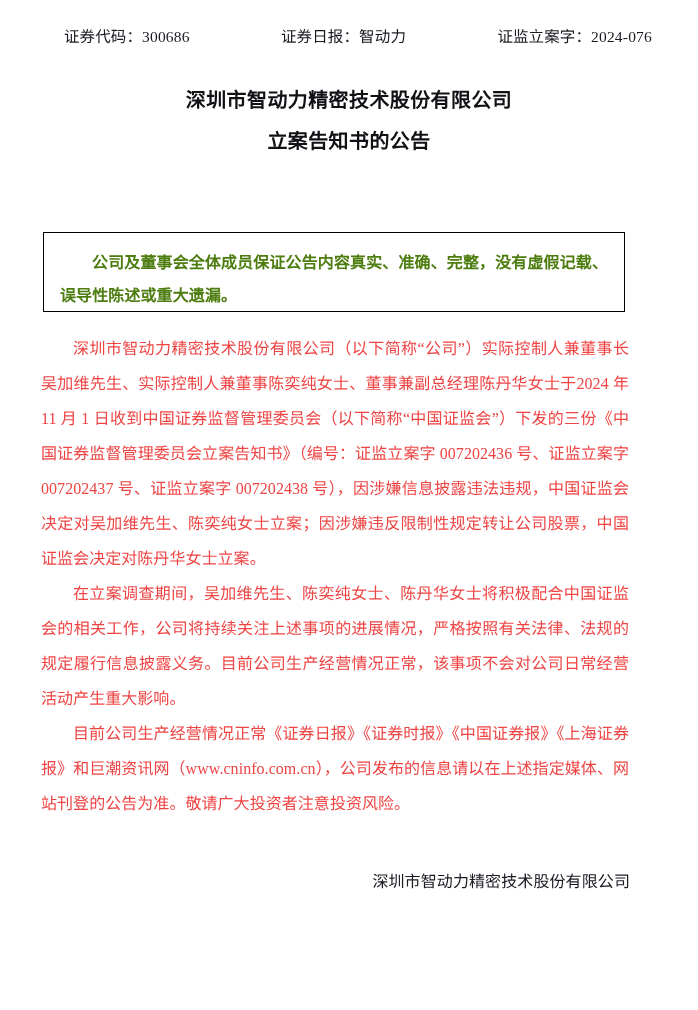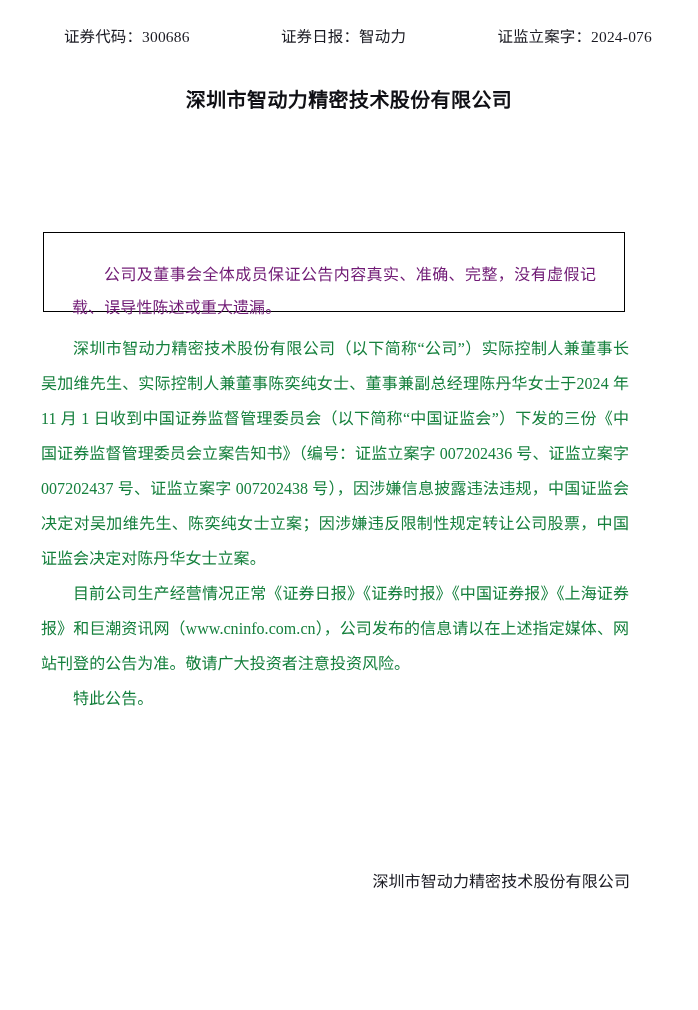--- a/index.html
+++ b/index.html
@@ -69,46 +69,46 @@
     top: 232px;
     left: 43px;
     width: 582px;
     height: 80px;
     box-sizing: border-box;
     border: 1.3px solid #000000;
     padding: 9px 12px 0 12px;
   }
   .disclaimer-text {
     font-size: 16px;
-    font-weight: normal;
+    font-weight: bold;
     line-height: 33px;
     text-indent: 2em;
     text-align: justify;
     text-justify: inter-ideograph;
     letter-spacing: 0.1px;
-    color: #701a75;
-    margin: 16px;
+    color: #4d7c0f;
+    margin: 4px;
   }
 
   
   .body-block {
     position: absolute;
     top: 331px;
     left: 41px;
     width: 588px;
   }
   .para {
     font-size: 16px;
     line-height: 35px;
     text-indent: 2em;
     text-align: justify;
     text-justify: inter-ideograph;
     letter-spacing: 0.05px;
     margin: 0;
-    color: #15803d;
+    color: #ef4444;
   }
   .para + .para {
     margin-top: 0;
   }
 
   
   .sign-block {
     position: absolute;
     top: 864px;
     left: 41px;
@@ -136,29 +136,30 @@
 <div class="page">
 
   <div class="header-row">
     <div class="header-cell"><span>证券代码：</span><span class="hv">300686</span></div>
     <div class="header-cell"><span>证券日报：</span><span class="hv">智动力</span></div>
     <div class="header-cell"><span>证监立案字：</span><span class="hv">2024-076</span></div>
   </div>
 
   <div class="title-block">
     <div class="title-line">深圳市智动力精密技术股份有限公司</div>
+    <div class="title-line">立案告知书的公告</div>
   </div>
 
   <div class="disclaimer-box">
     <p class="disclaimer-text">公司及董事会全体成员保证公告内容真实、准确、完整，没有虚假记载、误导性陈述或重大遗漏。</p>
   </div>
 
   <div class="body-block">
     <p class="para">深圳市智动力精密技术股份有限公司（以下简称“公司”）实际控制人兼董事长吴加维先生、实际控制人兼董事陈奕纯女士、董事兼副总经理陈丹华女士于2024 年 11 月 1 日收到中国证券监督管理委员会（以下简称“中国证监会”）下发的三份《中国证券监督管理委员会立案告知书》（编号：证监立案字 007202436 号、证监立案字 007202437 号、证监立案字 007202438 号），因涉嫌信息披露违法违规，中国证监会决定对吴加维先生、陈奕纯女士立案；因涉嫌违反限制性规定转让公司股票，中国证监会决定对陈丹华女士立案。</p>
+    <p class="para">在立案调查期间，吴加维先生、陈奕纯女士、陈丹华女士将积极配合中国证监会的相关工作，公司将持续关注上述事项的进展情况，严格按照有关法律、法规的规定履行信息披露义务。目前公司生产经营情况正常，该事项不会对公司日常经营活动产生重大影响。</p>
     <p class="para">目前公司生产经营情况正常《证券日报》《证券时报》《中国证券报》《上海证券报》和巨潮资讯网（www.cninfo.com.cn），公司发布的信息请以在上述指定媒体、网站刊登的公告为准。敬请广大投资者注意投资风险。</p>
-    <p class="para">特此公告。</p>
   </div>
 
   <div class="sign-block">
     <div class="sign-line">深圳市智动力精密技术股份有限公司</div>
   </div>
 
 </div>
 
 </body></html>

